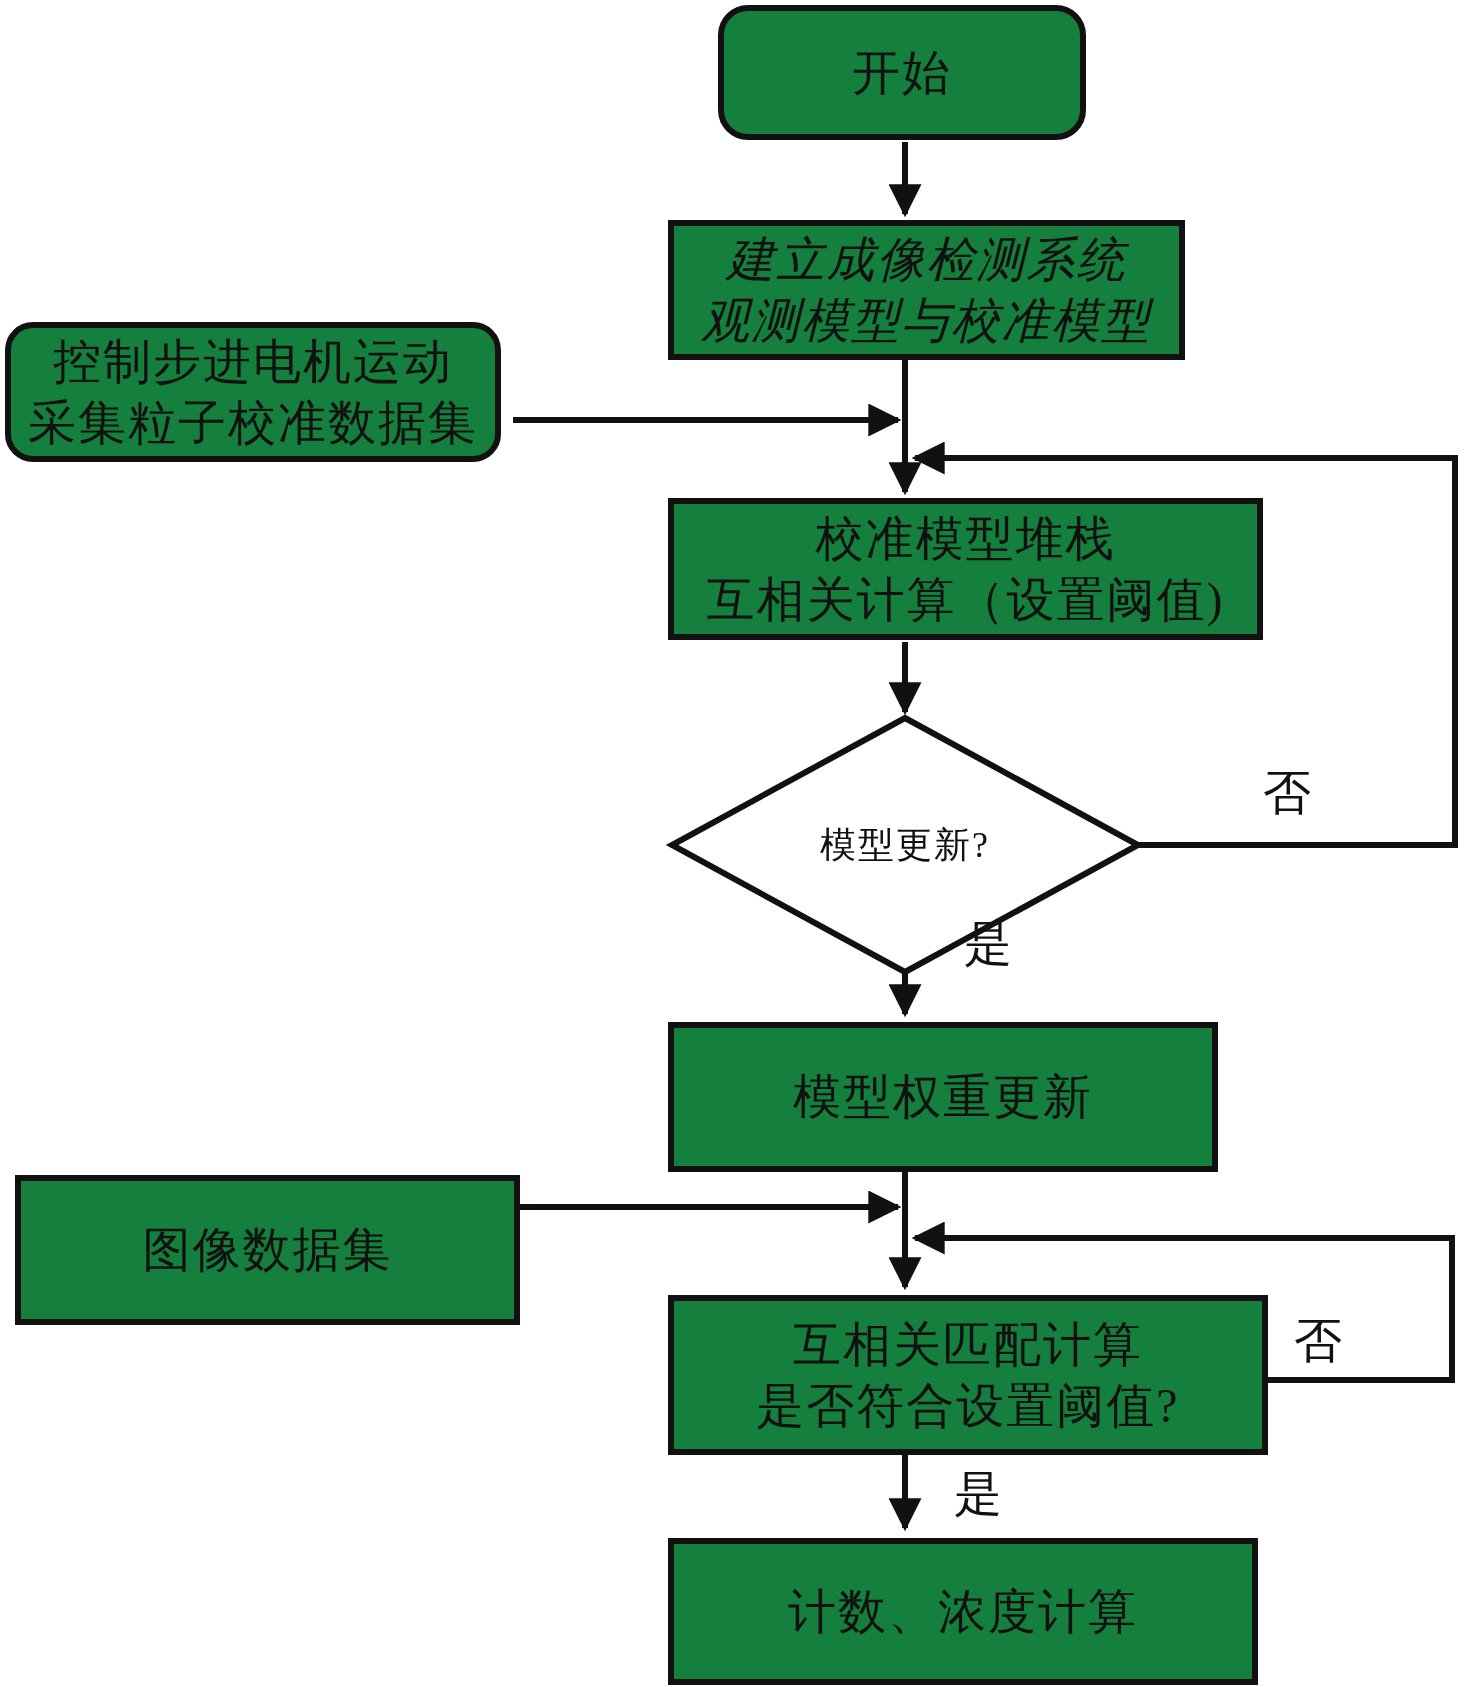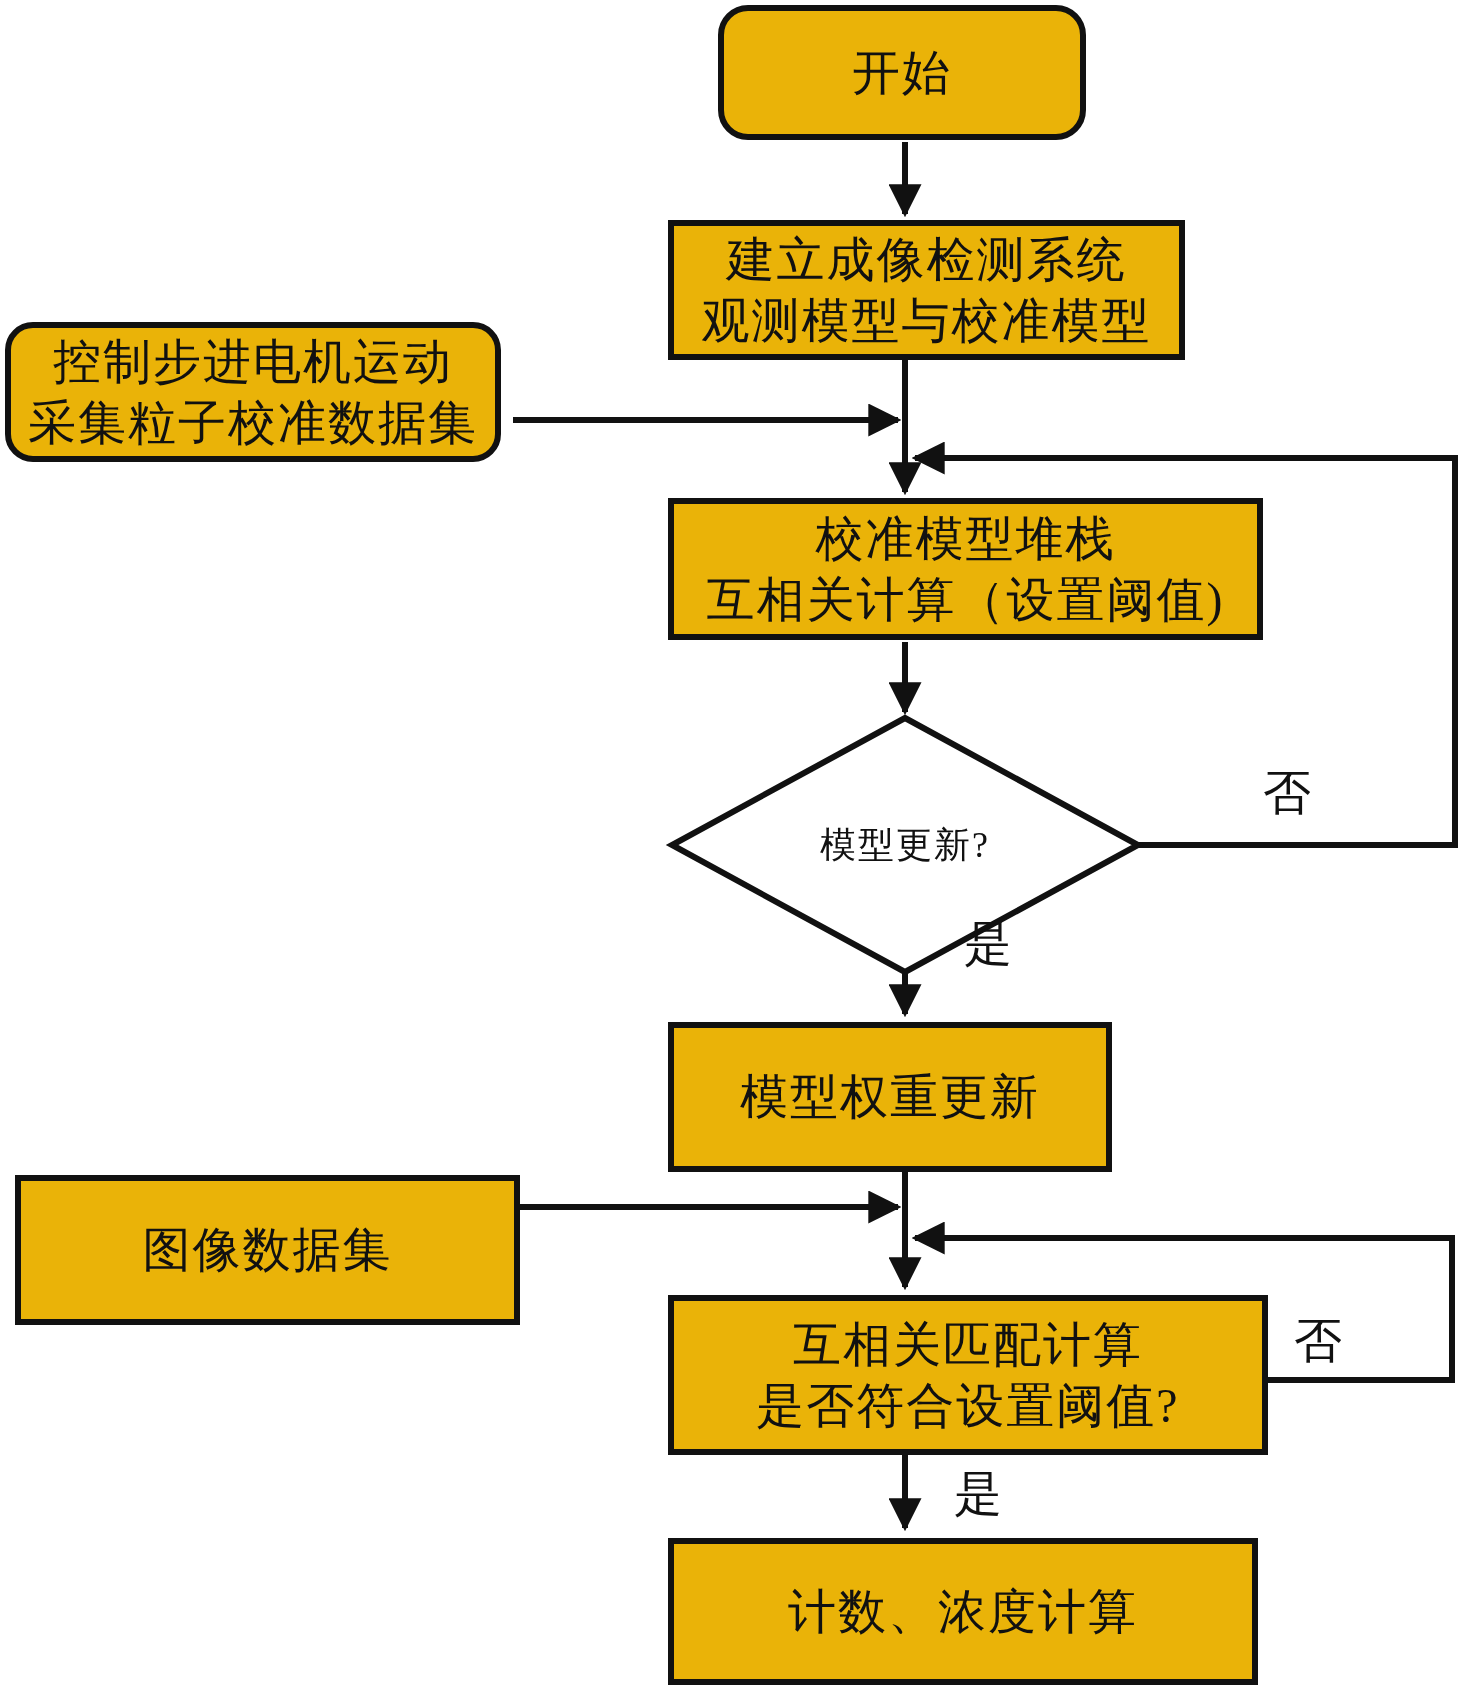--- a/index.html
+++ b/index.html
@@ -14,21 +14,21 @@
   }
   #connectors {
     position: absolute;
     left: 0; top: 0;
     width: 1476px; height: 1687px;
   }
   .node {
     position: absolute;
     box-sizing: border-box;
     border: 6px solid #111111;
-    background: #eab308;
+    background: #15803d;
     display: flex;
     flex-direction: column;
     align-items: center;
     justify-content: center;
     text-align: center;
     font-size: 48px;
     line-height: 1.28;
     letter-spacing: 2px;
     white-space: nowrap;
   }
@@ -82,40 +82,40 @@
 
     <polyline points="1266,1380 1452,1380 1452,1238 915,1238" fill="none" stroke="#111111" stroke-width="6" marker-end="url(#ah)"></polyline>
 
     <line x1="905" y1="1453" x2="905" y2="1528" stroke="#111111" stroke-width="6" marker-end="url(#ah)"></line>
   </svg>
 
   <div class="node rounded" style="left:718px; top:5px; width:368px; height:135px;">
     <span>开始</span>
   </div>
 
-  <div class="node" style="left:668px; top:220px; width:517px; height:140px;">
+  <div class="node" style="left:668px; top:220px; width:517px; height:140px;font-style:italic;">
     <span>建立成像检测系统</span>
     <span>观测模型与校准模型</span>
   </div>
 
   <div class="node" style="left:5px; top:322px; width:496px; height:140px;border-radius:28px;">
     <span>控制步进电机运动</span>
     <span>采集粒子校准数据集</span>
   </div>
 
   <div class="node" style="left:668px; top:498px; width:595px; height:142px;">
     <span>校准模型堆栈</span>
     <span>互相关计算（设置阈值)</span>
   </div>
 
   <div class="diamond-label" style="left:672px; top:718px; width:466px; height:254px;">
     <span>模型更新?</span>
   </div>
 
-  <div class="node" style="left:668px; top:1022px; width:444px; height:150px;gap:24px;">
+  <div class="node" style="left:668px; top:1022px; width:550px; height:150px;gap:24px;">
     <span>模型权重更新</span>
   </div>
 
   <div class="node" style="left:15px; top:1134px; width:505px; height:150px;margin-top:41px;">
     <span>图像数据集</span>
   </div>
 
   <div class="node" style="left:668px; top:1295px; width:600px; height:160px;">
     <span>互相关匹配计算</span>
     <span>是否符合设置阈值?</span>

